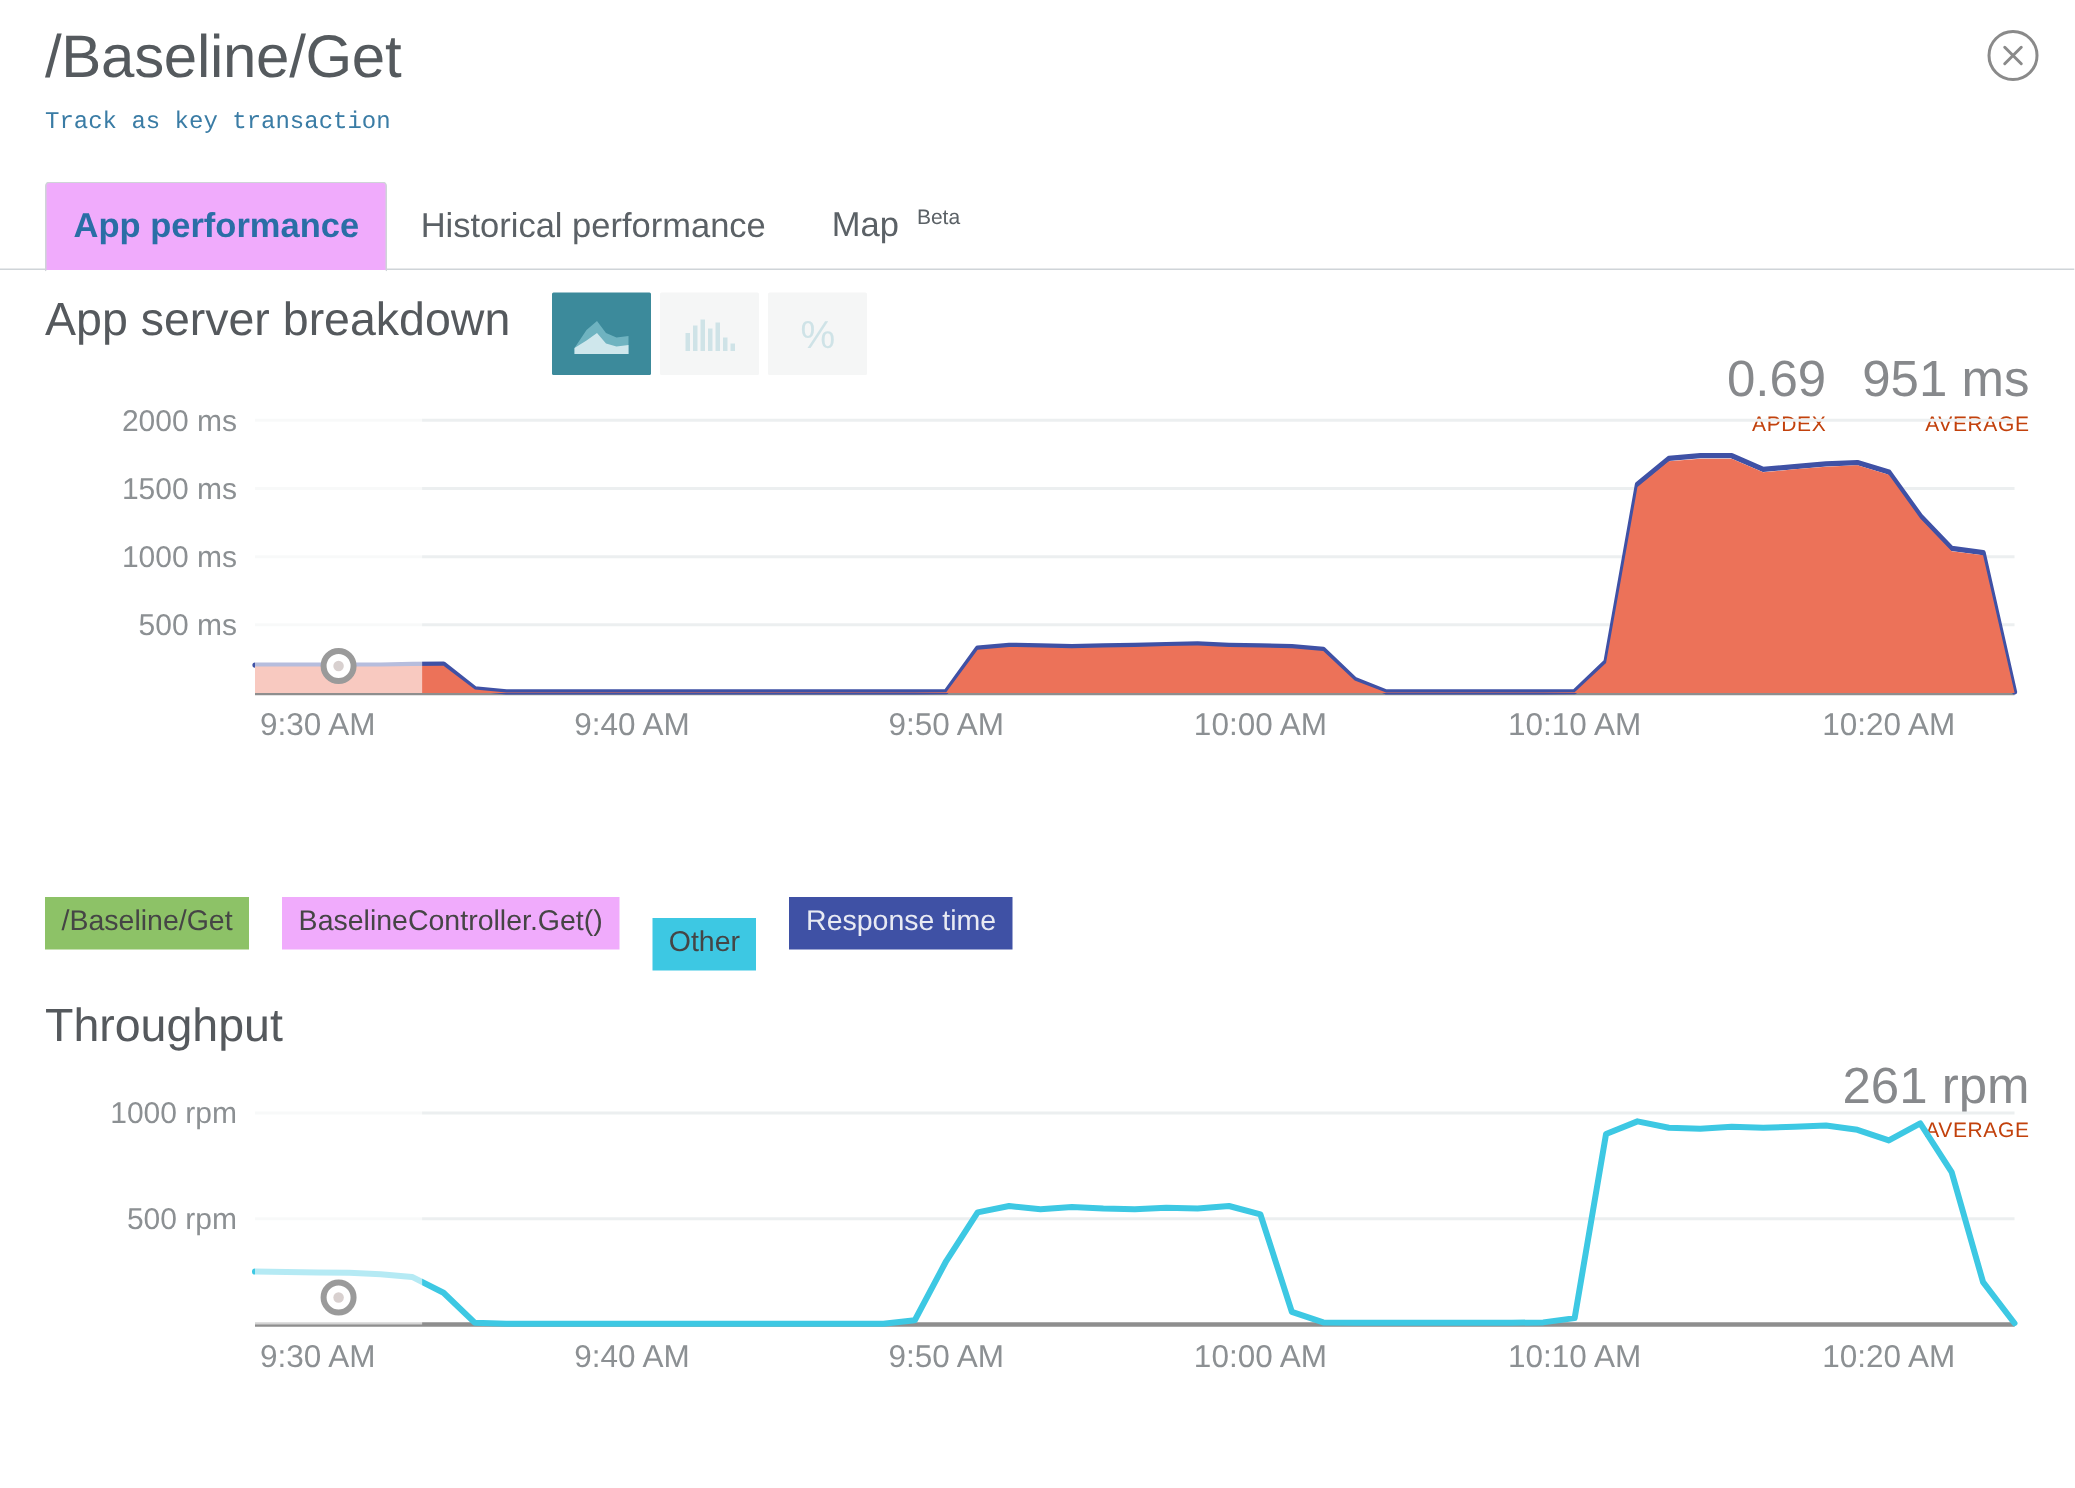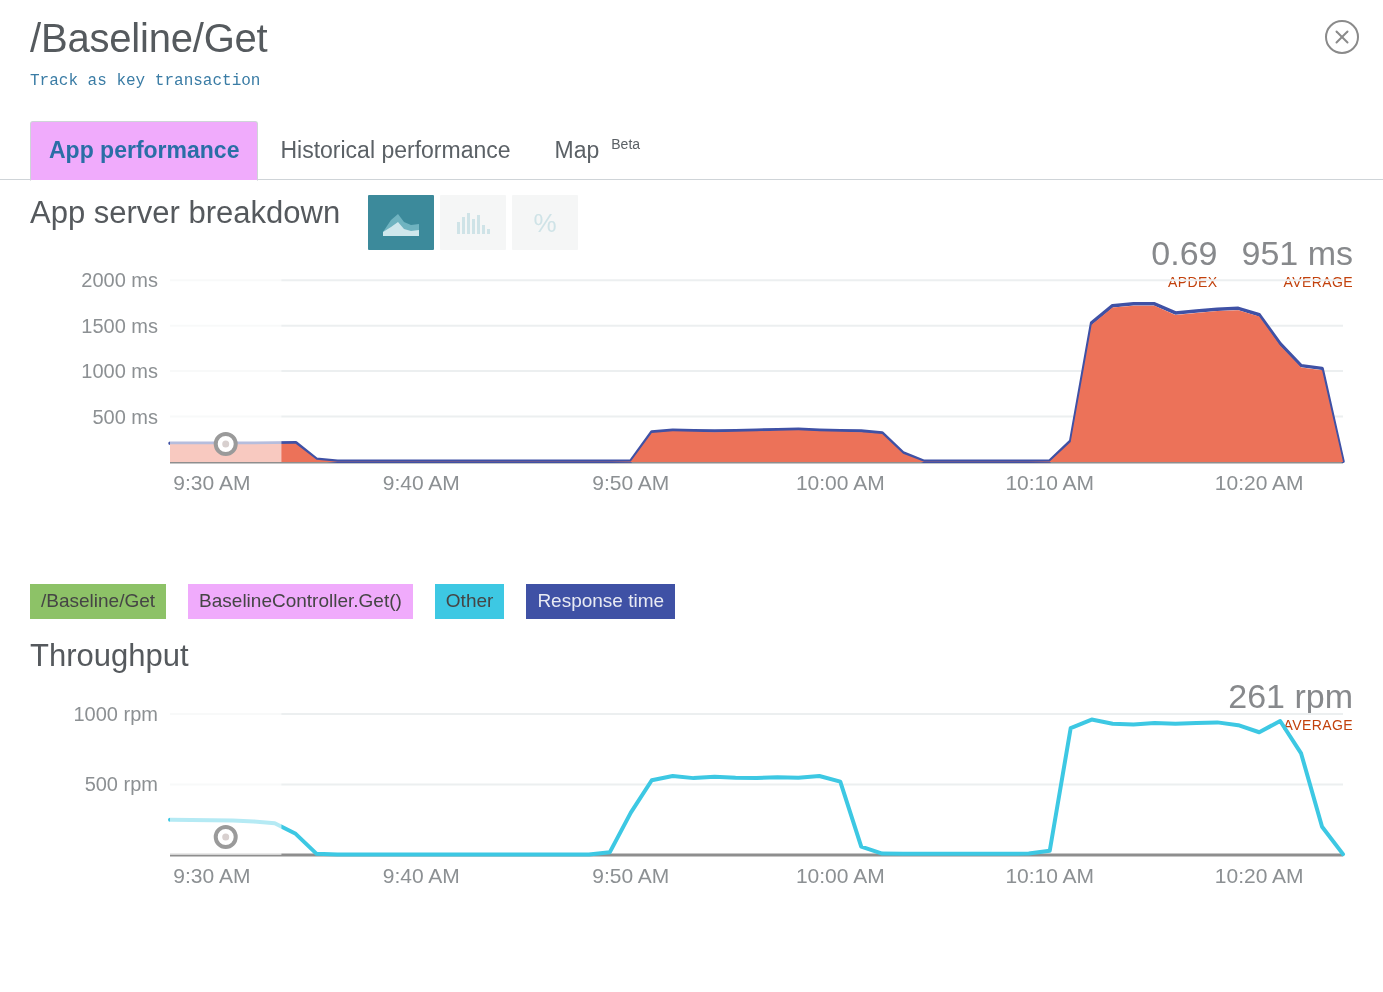--- a/index.html
+++ b/index.html
@@ -291,21 +291,21 @@
         <text x="810.2857142857142" y="236" class="tick-label">10:00 AM</text>
         <text x="1019.75" y="236" class="tick-label">10:10 AM</text>
         <text x="1229.2142857142858" y="236" class="tick-label">10:20 AM</text>
       </svg>
   </div>
 </div>
 
 <div id="legend">
   <span class="legend-item" style="background: rgb(141, 194, 103); color: rgb(69, 69, 69);">/Baseline/Get</span>
   <span class="legend-item" style="background: #f0abfc; color: rgb(69, 69, 69);">BaselineController.Get()</span>
-  <span class="legend-item" style="background: rgb(61, 200, 227); color: rgb(69, 69, 69);">Other</span>
+  <span class="legend-item" style="background: rgb(61, 200, 227); color: rgb(69, 69, 69); margin-top: 28px;">Other</span>
   <span class="legend-item" style="background: rgb(63, 81, 165); color: rgb(232, 234, 243);">Response time</span>
 </div>
 
 <div class="panel" style="margin-top:18px;">
   <div class="panel-head" style="height:46px;">
     <h2 class="panel-title">Throughput</h2>
     <div class="panel-stats">
       <div>
         <div class="stat-value">261 rpm</div>
         <div class="stat-label">AVERAGE</div>

